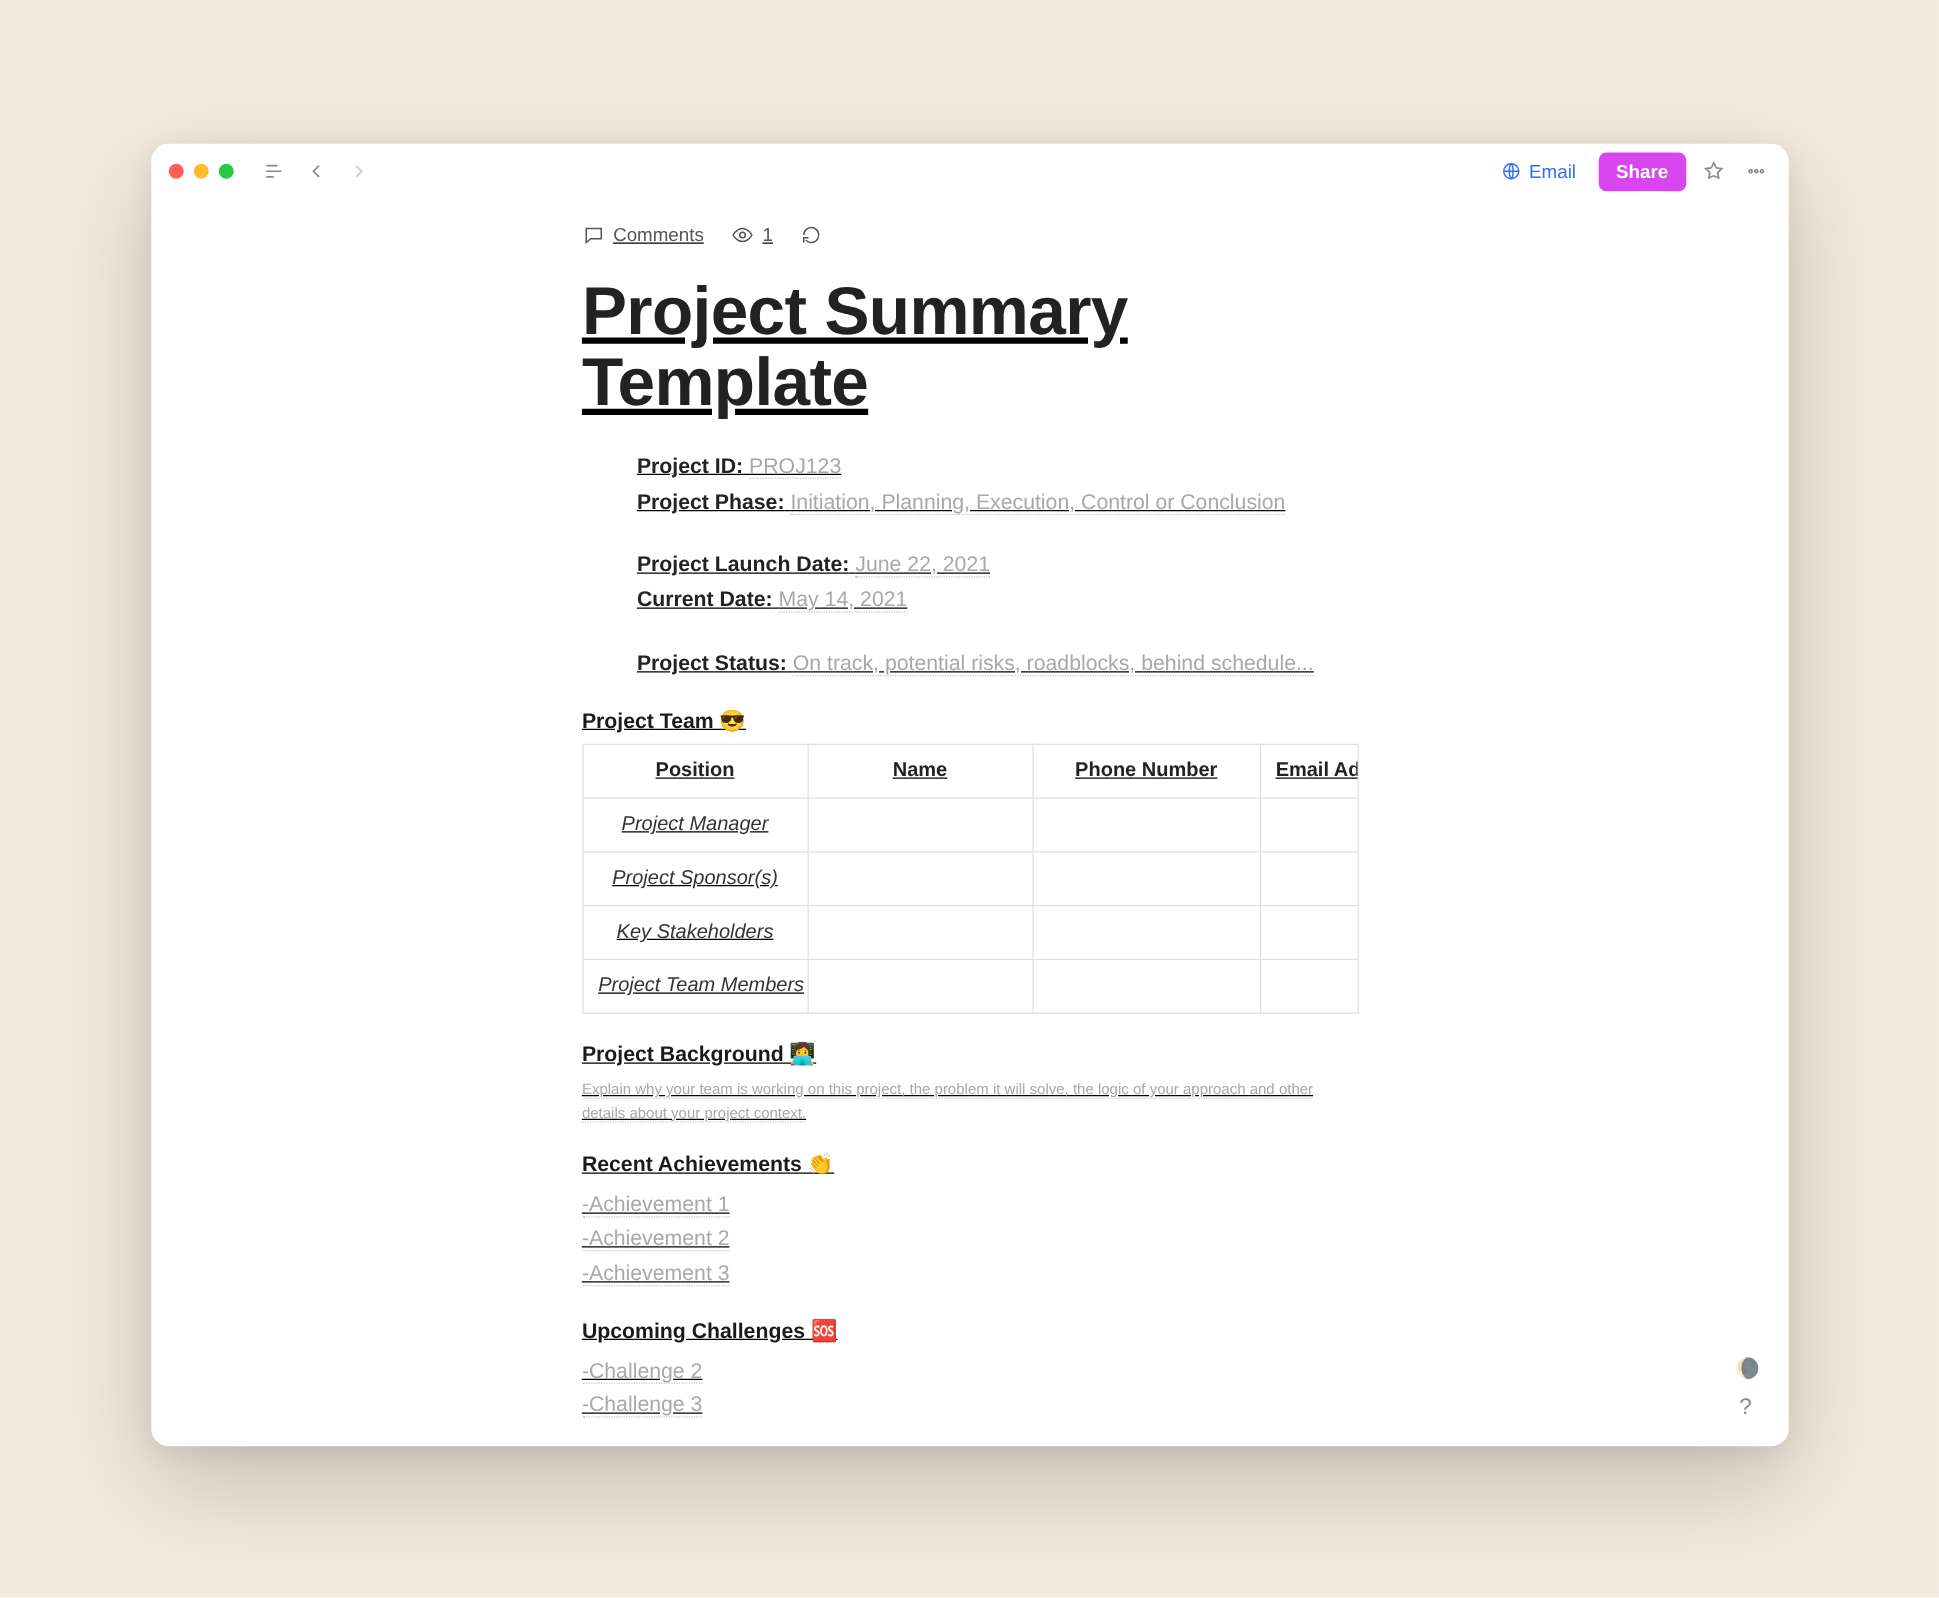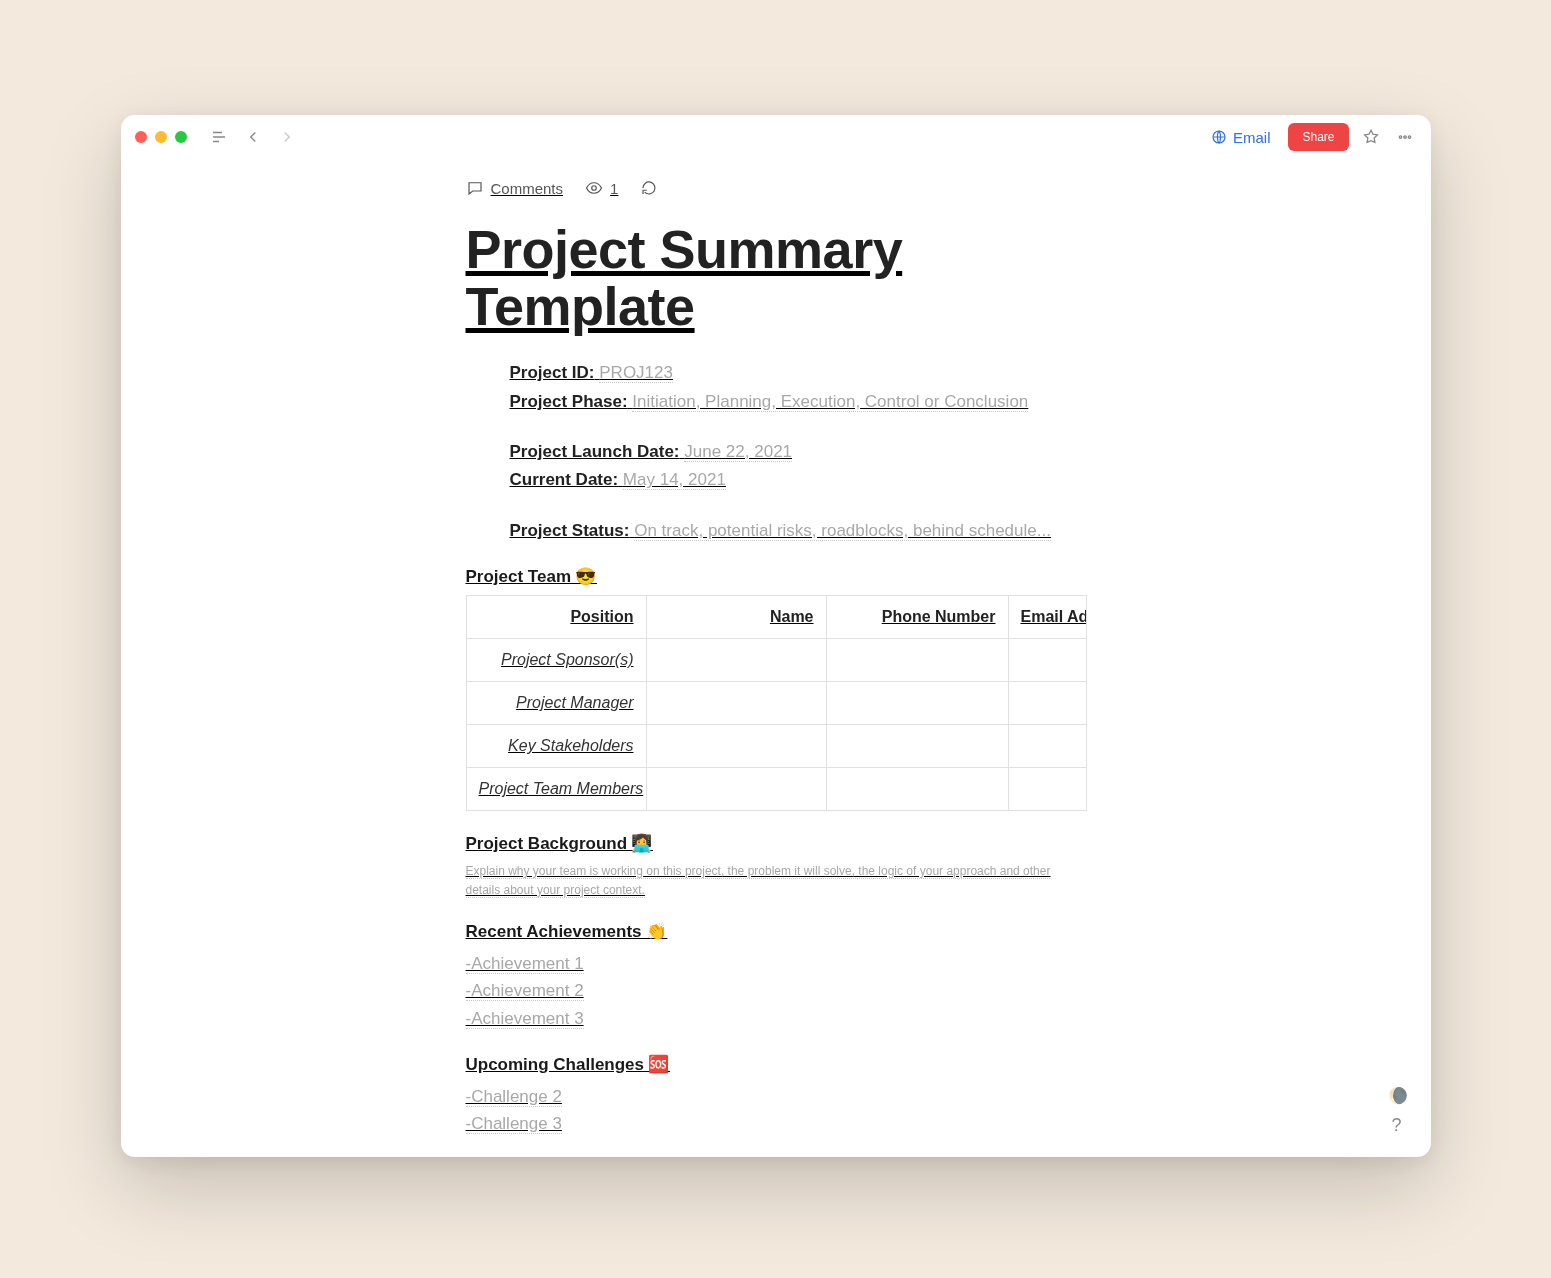--- a/index.html
+++ b/index.html
@@ -39,22 +39,22 @@
     width: 24px; height: 24px; border-radius: 4px; cursor: pointer;
   }
   .icon-btn svg { width: 18px; height: 18px; stroke: currentColor; fill: none; stroke-width: 1.8; }
   .spacer { flex: 1; }
   .public-badge {
     display: flex; align-items: center; gap: 6px;
     color: #2f6fed; font-size: 15px; padding: 4px 8px; cursor:pointer;
   }
   .public-badge svg { width:16px; height:16px; stroke:#2f6fed; fill:none; stroke-width:1.8; }
   .share-btn {
-    background: #ef4444; color: #fff; border: none; border-radius: 6px;
-    padding: 7px 14px; font-size: 12px; font-weight: 400; cursor: pointer;
+    background: #d946ef; color: #fff; border: none; border-radius: 6px;
+    padding: 7px 14px; font-size: 15px; font-weight: 700; cursor: pointer;
   }
   .content {
     padding: 20px 0 0 0;
     display: flex;
     justify-content: center;
     text-decoration: underline;
   }
   .doc {
     width: 620px;
     color: #1a1a1a;
@@ -76,21 +76,21 @@
   }
   .block-gap { height: 22px; }
   .section-head {
     font-size: 17px; font-weight: 700; margin: 22px 0 8px 0;
   }
   .table {
     width: 100%; border-collapse: collapse; font-size: 16px; margin-top: 4px;
     table-layout: fixed;
   }
   .table th, .table td {
-    border: 1px solid #e0e0e0; padding: 12px 12px; text-align: right;
+    border: 1px solid #e0e0e0; padding: 12px 12px; text-align: center;
     overflow: hidden; white-space: nowrap;
   }
   .table th { font-weight: 700; color:#222; background:#fff; }
   .table td { color:#333; }
   .table td em { font-style: italic; }
   .col-pos { width: 180px; }
   .col-name { width: 180px; }
   .col-phone { width: 182px; }
   .col-email { width: 78px; }
   .body-text { font-size: 12px; line-height: 1.55; }
@@ -216,27 +216,27 @@
         <thead>
           <tr>
             <th>Position</th>
             <th>Name</th>
             <th>Phone Number</th>
             <th>Email Address</th>
           </tr>
         </thead>
         <tbody>
           <tr>
+            <td><em>Project Manager</em></td>
+            <td></td>
+            <td></td>
+            <td></td>
+          </tr>
+          <tr>
             <td><em>Project Sponsor(s)</em></td>
-            <td></td>
-            <td></td>
-            <td></td>
-          </tr>
-          <tr>
-            <td><em>Project Manager</em></td>
             <td></td>
             <td></td>
             <td></td>
           </tr>
           <tr>
             <td><em>Key Stakeholders</em></td>
             <td></td>
             <td></td>
             <td></td>
           </tr>

